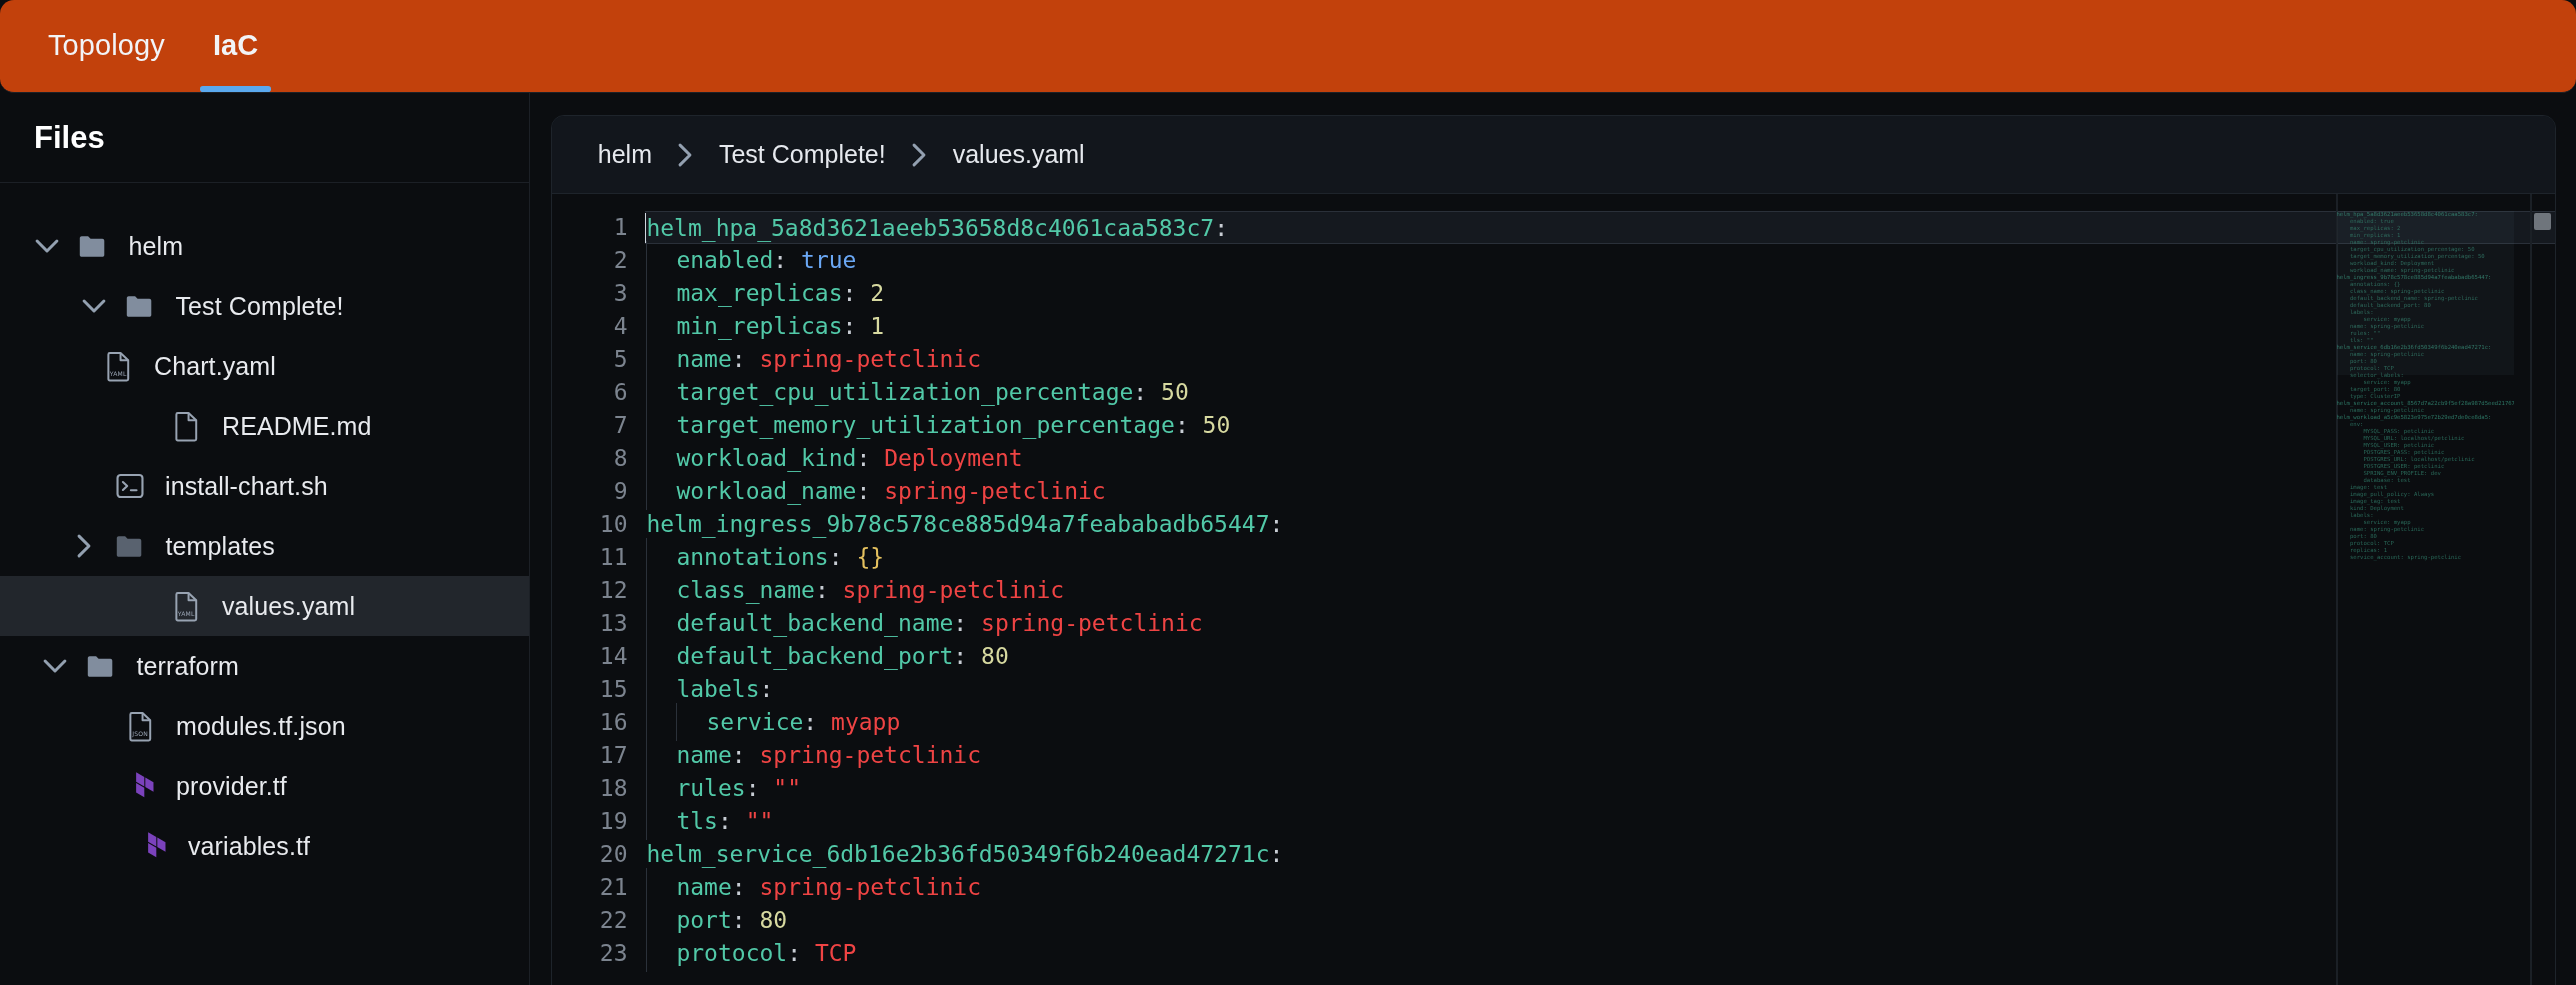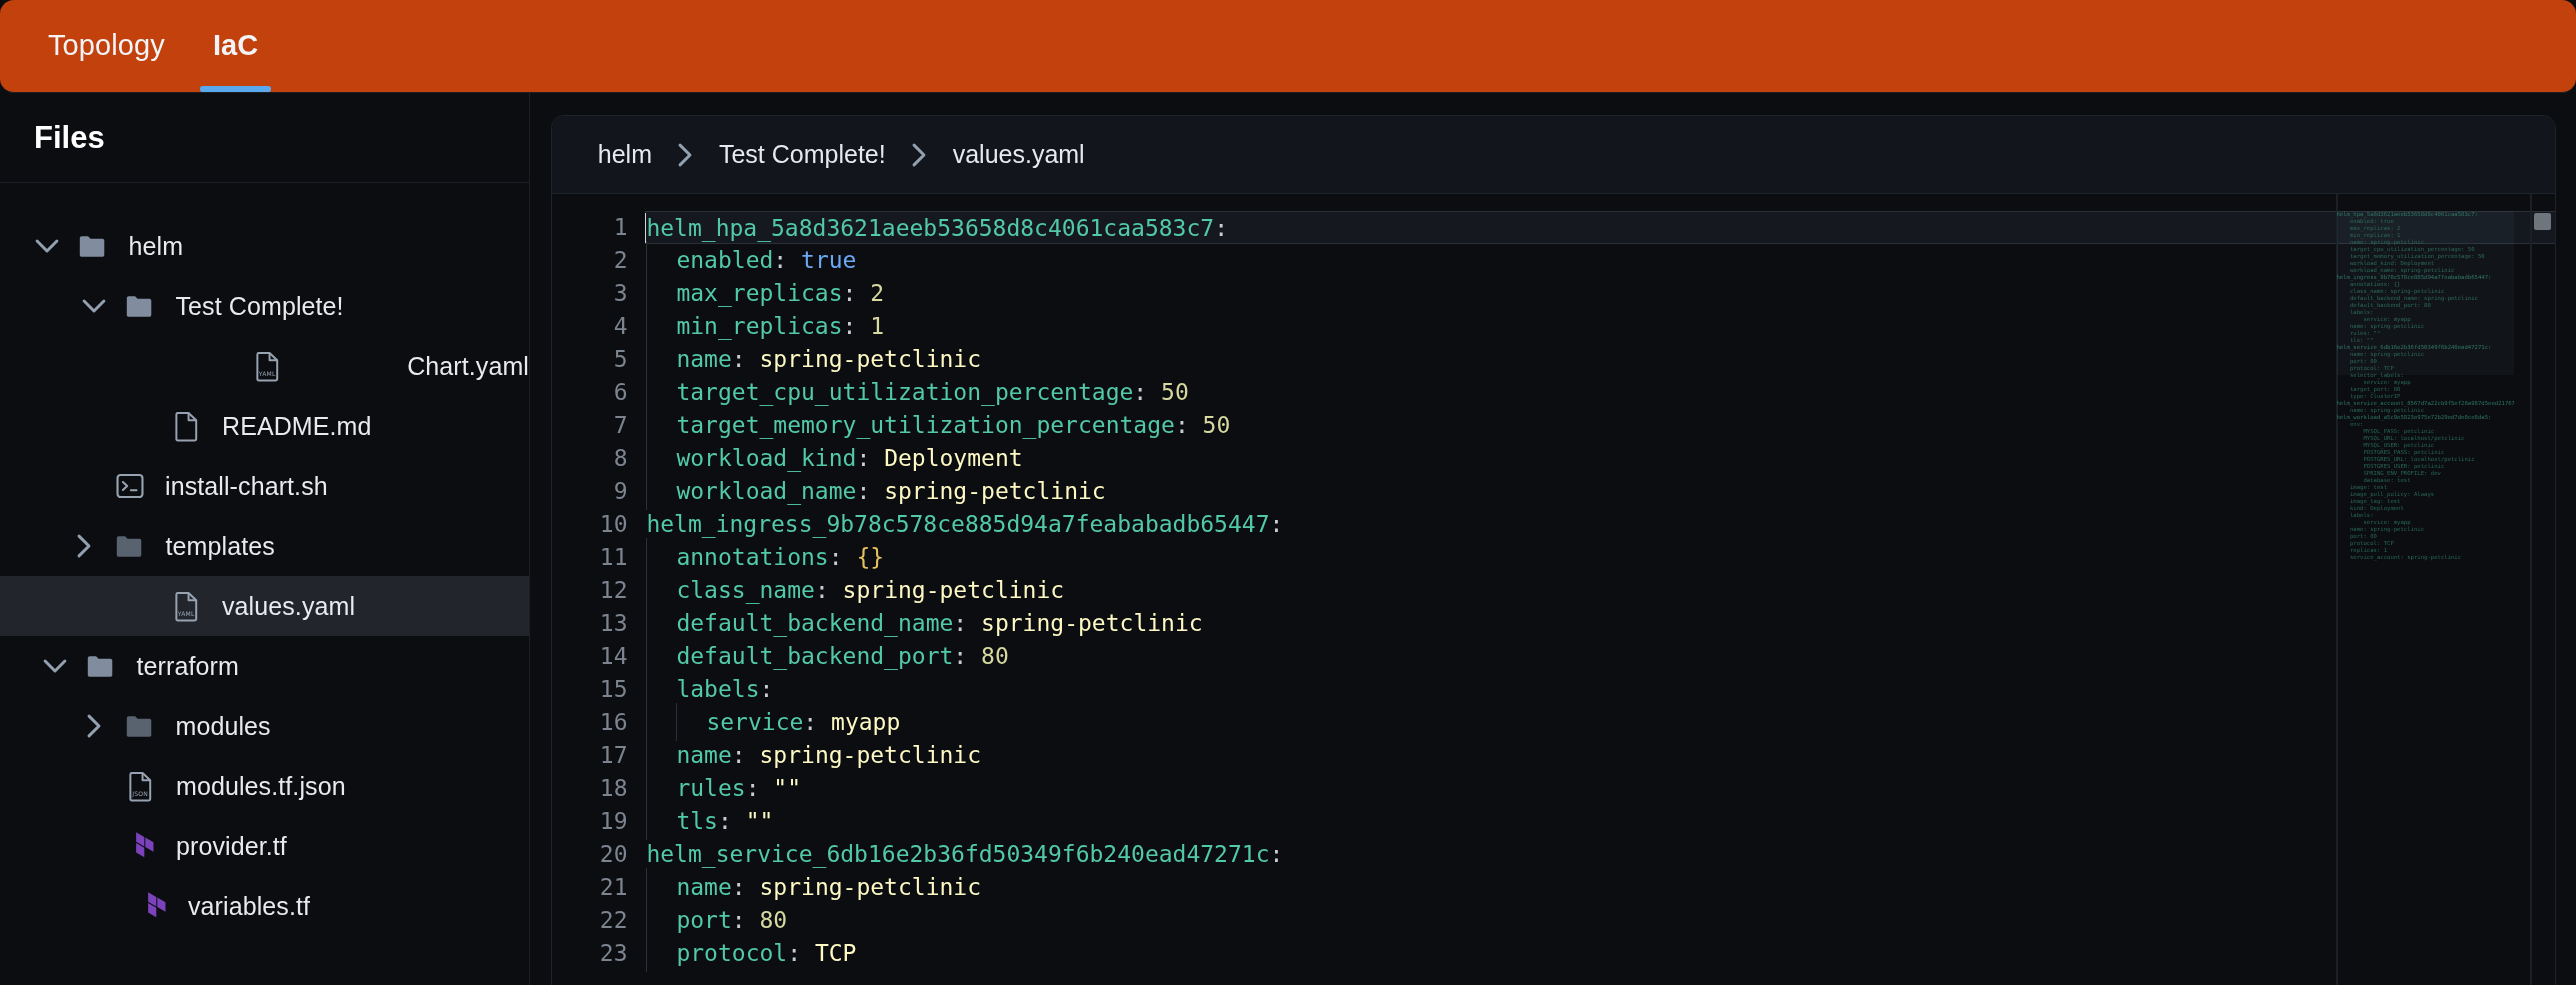--- a/index.html
+++ b/index.html
@@ -177,21 +177,21 @@
   }
   .ind::before {
     content: "";
     position: absolute; left: 0; top: -2.8px; bottom: -2.8px;
     width: 0.9px; background: #2b313a;
   }
 
   .tok-key   { color: #52c9a8; }
   .tok-bool  { color: #6ba8f5; }
   .tok-num   { color: #d7d9a0; }
-  .tok-str   { color: #fef9c3; }
+  .tok-str   { color: #ef4444; }
   .tok-punct { color: #c8cdd4; }
   .tok-brace { color: #e5c15f; }
 
   
   .minimap {
     position: absolute;
     right: 41px; top: 0;
     width: 177px; height: 100%;
     overflow: hidden;
     opacity: .92;
@@ -274,21 +274,21 @@
                 <path d="M5 8.5L12 15.5L19 8.5" stroke="#93a0b0" stroke-width="2.1" stroke-linecap="round" stroke-linejoin="round"></path>
               </svg>
             </span>
             <span class="ficon">
               <svg width="35" height="35" viewBox="0 0 24 24" fill="none">
                 <path d="M2.6 6.2c0-.7.6-1.3 1.3-1.3h4.4l1.7 1.8h8.1c.7 0 1.3.6 1.3 1.3v9.8c0 .7-.6 1.3-1.3 1.3H3.9c-.7 0-1.3-.6-1.3-1.3V6.2z" fill="#818d9e"></path>
               </svg>
             </span>
             <span class="tree-label">Test Complete!</span>
           </div>
-          <div class="tree-row" style="padding-left: 98px; justify-content: space-between;">
+          <div class="tree-row" style="padding-left: 53px;">
             <span class="spacer-chev"></span>
             <span class="ficon">
               <svg width="34" height="34" viewBox="0 0 24 24" fill="none">
                 <path d="M5.5 2.8h7.6L18.5 8v13.2c0 .6-.5 1-1 1H5.5c-.6 0-1-.4-1-1V3.8c0-.6.4-1 1-1z" stroke="#98a3b2" stroke-width="1.4" fill="none" stroke-linejoin="round"></path>
                 <path d="M13.1 2.8V8h5.4" stroke="#98a3b2" stroke-width="1.4" fill="none" stroke-linejoin="round"></path>
                 <text x="11.4" y="19.2" font-family="DejaVu Sans, sans-serif" font-size="4.3" fill="#98a3b2" text-anchor="middle" letter-spacing="0.1">YAML</text>
               </svg>
             </span>
             <span class="tree-label">Chart.yaml</span>
           </div>
@@ -342,33 +342,20 @@
               <svg width="34" height="34" viewBox="0 0 24 24" fill="none">
                 <path d="M5 8.5L12 15.5L19 8.5" stroke="#93a0b0" stroke-width="2.1" stroke-linecap="round" stroke-linejoin="round"></path>
               </svg>
             </span>
             <span class="ficon">
               <svg width="35" height="35" viewBox="0 0 24 24" fill="none">
                 <path d="M2.6 6.2c0-.7.6-1.3 1.3-1.3h4.4l1.7 1.8h8.1c.7 0 1.3.6 1.3 1.3v9.8c0 .7-.6 1.3-1.3 1.3H3.9c-.7 0-1.3-.6-1.3-1.3V6.2z" fill="#818d9e"></path>
               </svg>
             </span>
             <span class="tree-label">terraform</span>
-          </div>
-          <div class="tree-row" style="padding-left: 75px;">
-            <span class="chev">
-              <svg width="34" height="34" viewBox="0 0 24 24" fill="none">
-                <path d="M8.5 5L15.5 12L8.5 19" stroke="#93a0b0" stroke-width="2.1" stroke-linecap="round" stroke-linejoin="round"></path>
-              </svg>
-            </span>
-            <span class="ficon">
-              <svg width="35" height="35" viewBox="0 0 24 24" fill="none">
-                <path d="M2.6 6.2c0-.7.6-1.3 1.3-1.3h4.4l1.7 1.8h8.1c.7 0 1.3.6 1.3 1.3v9.8c0 .7-.6 1.3-1.3 1.3H3.9c-.7 0-1.3-.6-1.3-1.3V6.2z" fill="#59626f"></path>
-              </svg>
-            </span>
-            <span class="tree-label">modules</span>
           </div>
           <div class="tree-row" style="padding-left: 75px;">
             <span class="spacer-chev"></span>
             <span class="ficon">
               <svg width="34" height="34" viewBox="0 0 24 24" fill="none">
                 <path d="M5.5 2.8h7.6L18.5 8v13.2c0 .6-.5 1-1 1H5.5c-.6 0-1-.4-1-1V3.8c0-.6.4-1 1-1z" stroke="#98a3b2" stroke-width="1.4" fill="none" stroke-linejoin="round"></path>
                 <path d="M13.1 2.8V8h5.4" stroke="#98a3b2" stroke-width="1.4" fill="none" stroke-linejoin="round"></path>
                 <text x="11.4" y="19.2" font-family="DejaVu Sans, sans-serif" font-size="4.3" fill="#98a3b2" text-anchor="middle" letter-spacing="0.1">JSON</text>
               </svg>
             </span>

